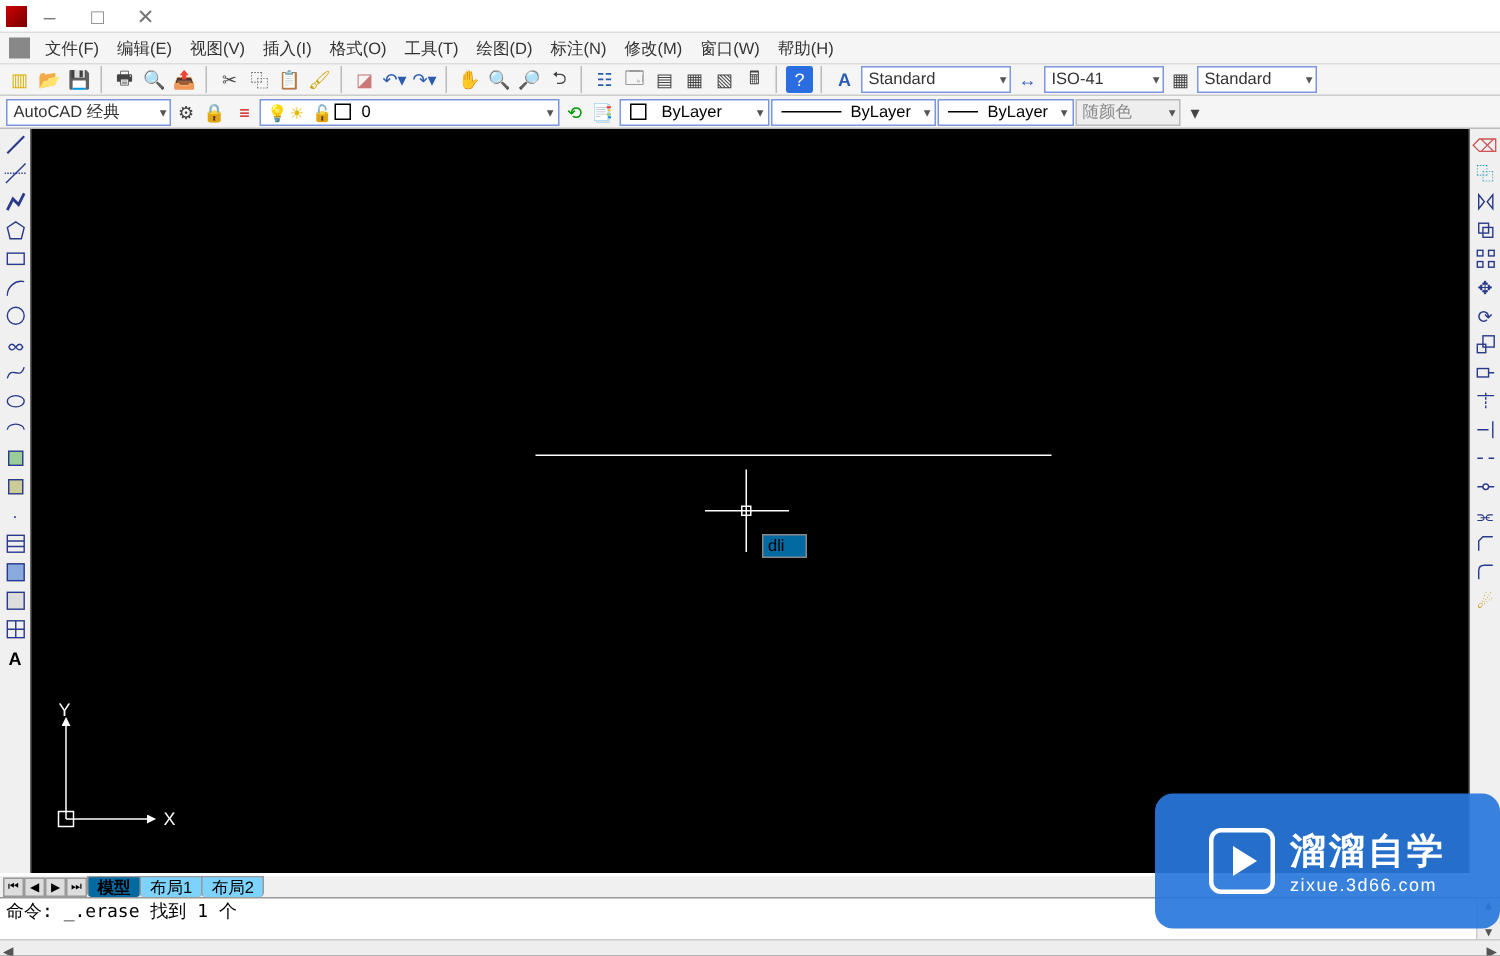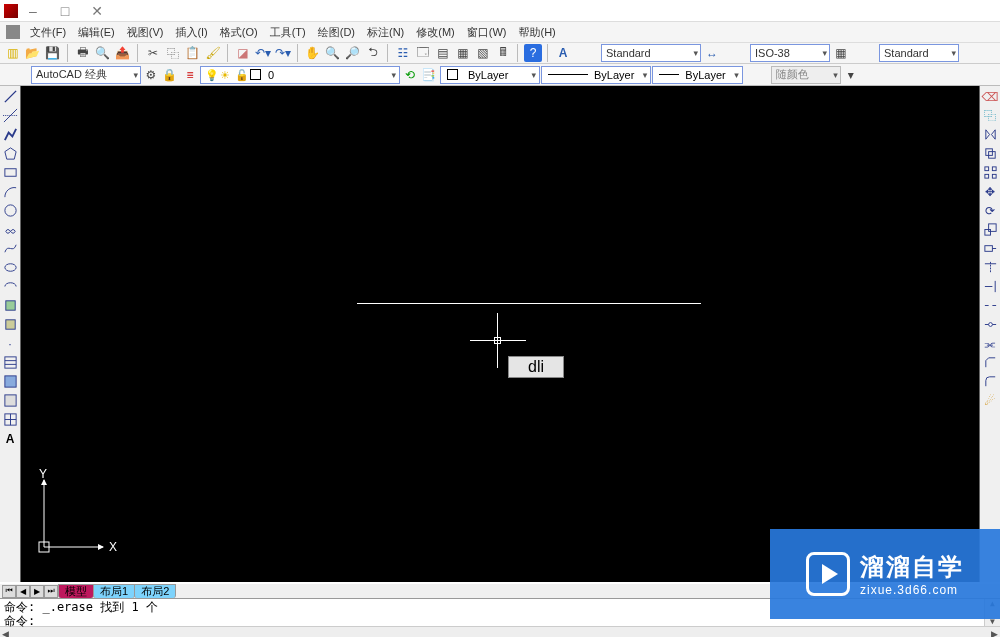--- a/index.html
+++ b/index.html
@@ -77,21 +77,20 @@
   .tb-drop {
     height: 18px;
     border: 1px solid #7a96df;
     background: #fff;
     display: inline-flex;
     align-items: center;
     padding: 0 14px 0 4px;
     font-size: 11px;
     position: relative;
     color:#333;
-    margin-left:27px;
   }
   .tb-drop::after {
     content: "▾"; position: absolute; right: 2px; font-size: 9px; color:#555;
   }
   .tb-drop.wide { min-width: 100px; }
   .tb-drop.mid { min-width: 80px; }
   .layer-swatch {
     width: 11px; height: 11px; border:1px solid #000; background:#fff; margin-right:4px;
   }
   
@@ -152,22 +151,22 @@
     position:absolute;
     left: 336px; top: 217px;
     width: 344px; height: 1px;
     background: #fff;
   }
   .crosshair-v { position:absolute; left:476px; top:227px; width:1px; height:55px; background:#fff;}
   .crosshair-h { position:absolute; left:449px; top:254px; width:56px; height:1px; background:#fff;}
   .pickbox { position:absolute; left:473px; top:251px; width:7px; height:7px; border:1px solid #fff;}
   .dyn-input {
     position:absolute; left:487px; top:270px;
-    background:#e5e5e5; border:1px solid #888;
-    padding:1px 19px; font-size:16px; min-width:30px; color:#000;
+    background:#0369a1; border:1px solid #888;
+    padding:1px 3px; font-size:11px; min-width:30px; color:#000;
   }
   
   .ucs {
     position:absolute; left:12px; bottom:22px;
     color:#fff; font-size:11px;
   }
   .ucs svg { overflow:visible; }
   
   .tabs-row {
     height: 16px;
@@ -178,21 +177,21 @@
     font-size:11px;
   }
   .tab-nav { display:flex; gap:0; }
   .tab-nav .nb { width:14px; height:13px; border:1px solid #999; background:#ddd; display:flex;align-items:center;justify-content:center; font-size:8px; cursor:pointer;}
   .tab {
     padding: 0 6px; height:14px; border:1px solid #999; border-bottom:none;
     background:#7dd3fc; cursor:pointer; display:flex; align-items:center;
     border-radius: 0 0 3px 3px;
     margin-right:-1px;
   }
-  .tab.active { background:#be185d; font-weight:normal;}
+  .tab.active { background:#0369a1; font-weight:bold;}
   
   .cmdline {
     background:#fff;
     border-top:1px solid #999;
     padding: 1px 4px;
     font-size:12px;
     font-family: SimSun, monospace;
     height: 28px;
     position:relative;
   }
@@ -206,20 +205,21 @@
   
   .watermark {
     position:absolute;
     right:0; bottom:18px;
     width:230px; height:90px;
     background: rgba(40,120,220,0.92);
     color:#fff;
     display:flex; align-items:center; justify-content:center;
     gap: 10px; flex-direction:row;
     z-index: 50;
+    border-radius: 12px;
   }
   .watermark .play {
     width:44px;height:44px;border:3px solid #fff;border-radius:8px;
     display:flex;align-items:center;justify-content:center;
   }
   .watermark .play::before{
     content:""; border-left:16px solid #fff; border-top:10px solid transparent; border-bottom:10px solid transparent;
     margin-left:4px;
   }
   .watermark .txt { display:flex; flex-direction:column; align-items:flex-start;}
@@ -286,21 +286,21 @@
   <span class="tb-btn">▤</span>
   <span class="tb-btn">▦</span>
   <span class="tb-btn">▧</span>
   <span class="tb-btn">🖩</span>
   <span class="sep"></span>
   <span class="tb-btn" style="background:#2a6de0;color:#fff;border-radius:2px;">?</span>
   <span class="sep"></span>
   <span class="tb-btn" style="color:#2a5db0;font-weight:bold">A</span>
   <span class="tb-drop wide">Standard</span>
   <span class="tb-btn" style="color:#2a5db0">↔</span>
-  <span class="tb-drop mid">ISO-38</span>
+  <span class="tb-drop mid">ISO-41</span>
   <span class="tb-btn">▦</span>
   <span class="tb-drop mid">Standard</span>
 </div>
 
 <div class="toolbar2">
   <span class="tb-drop" style="min-width:110px">AutoCAD 经典</span>
   <span class="tb-btn">⚙</span>
   <span class="tb-btn">🔒</span>
   <span class="sep"></span>
   <span class="tb-btn" style="color:#c00">≡</span>
@@ -532,21 +532,20 @@
     <span class="nb">▶</span>
     <span class="nb">⏭</span>
   </div>
   <span class="tab active">模型</span>
   <span class="tab">布局1</span>
   <span class="tab">布局2</span>
 </div>
 
 <div class="cmdline">
   <div class="row">命令: _.erase 找到 1 个</div>
-  <div class="row">命令:</div>
   <div class="cmd-scroll">
     <span>▲</span>
     <span>▼</span>
   </div>
 </div>
 
 <div class="status-scroll">
   <span>◀</span>
   <span>▶</span>
 </div>

